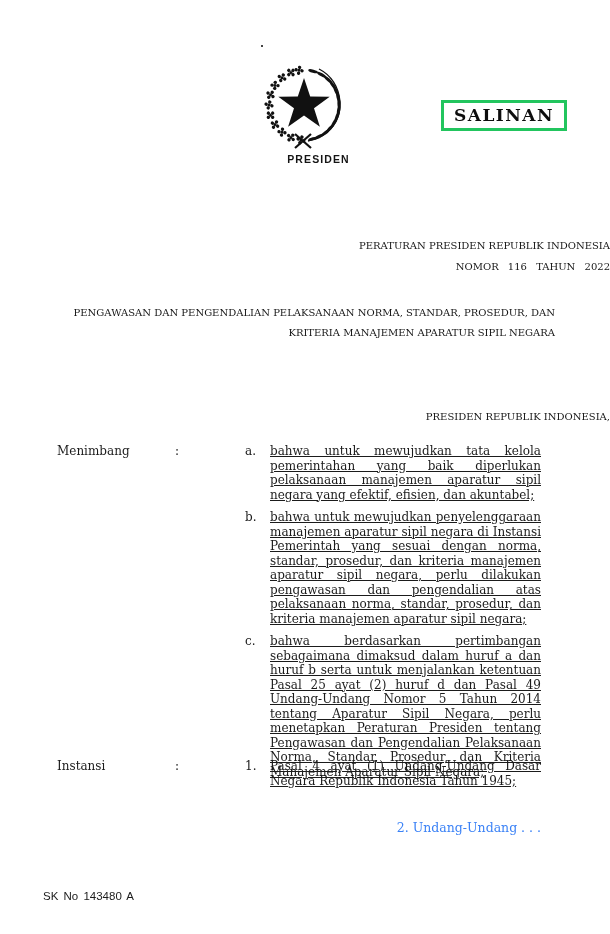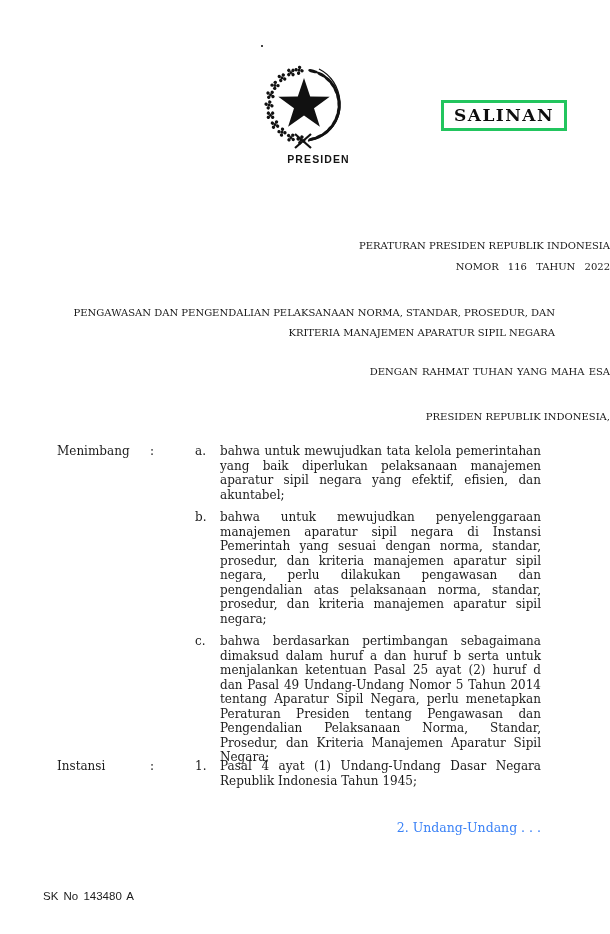--- a/index.html
+++ b/index.html
@@ -67,35 +67,37 @@
   .inv { top: 366px; word-spacing: 1px; }
   .auth { top: 411px; }
 
   .clause {
     left: 57px;
     width: 484px;
     display: flex;
     align-items: flex-start;
     font-size: 12px;
     line-height: 14.5px;
+    gap: 25px;
   }
   .clause .label { width: 93px; flex: 0 0 93px; }
   .clause .colon { width: 45px; flex: 0 0 45px; }
   .clause .items { flex: 1 1 auto; }
   .item {
     display: flex;
     align-items: flex-start;
     margin-bottom: 8px;
   }
   .item:last-child { margin-bottom: 0; }
   .item .marker { width: 25px; flex: 0 0 25px; }
   .item .text {
     flex: 1 1 auto;
     text-align: justify;
     text-justify: inter-word;
+    text-decoration: underline;
   }
   .menimbang { top: 444px; }
   .mengingat { top: 759px; }
 
   .catchword {
     top: 820px;
     right: 69px;
     font-size: 12.5px;
     color: #3b82f6;
   }
@@ -162,21 +164,20 @@
   </svg>
 
   <div class="abs letterhead l1">PRESIDEN</div>
 
   <div class="abs salinan">SALINAN</div>
 
   <div class="abs cline t1">PERATURAN PRESIDEN REPUBLIK INDONESIA</div>
   <div class="abs cline t2">NOMOR 116 TAHUN 2022</div>
   <div class="abs cline t4">PENGAWASAN DAN PENGENDALIAN PELAKSANAAN NORMA, STANDAR, PROSEDUR, DAN KRITERIA MANAJEMEN APARATUR SIPIL NEGARA</div>
 
-  <div class="abs cline inv">DENGAN RAHMAT TUHAN YANG MAHA ESA</div>
   <div class="abs cline auth">PRESIDEN REPUBLIK INDONESIA,</div>
 
   <div class="abs clause menimbang">
     <div class="label">Menimbang</div>
     <div class="colon">:</div>
     <div class="items">
       <div class="item">
         <div class="marker">a.</div>
         <div class="text">bahwa untuk mewujudkan tata kelola pemerintahan yang baik diperlukan pelaksanaan manajemen aparatur sipil negara yang efektif, efisien, dan akuntabel;</div>
       </div>

